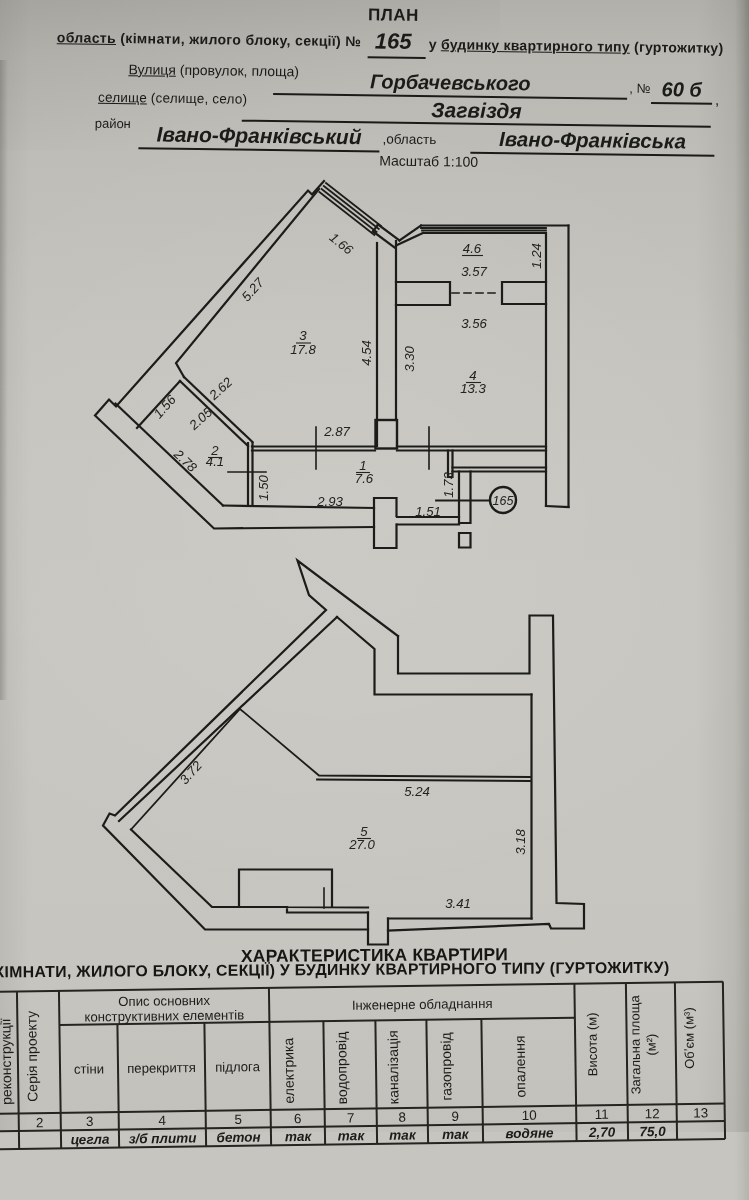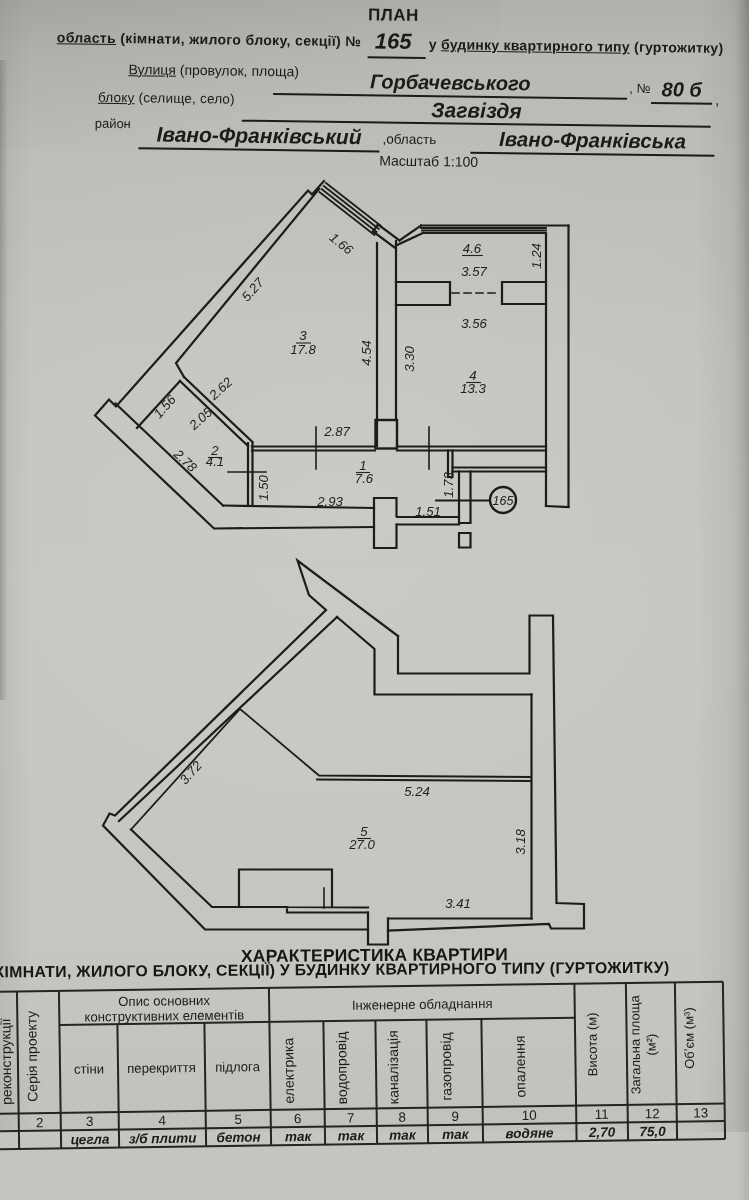--- a/index.html
+++ b/index.html
@@ -36,23 +36,23 @@
   <div class="edge-left"></div>
 
   <div id="header">
     <div class="t b" style="left:368px;top:-5px;font-size:17px;letter-spacing:0.5px;">ПЛАН</div>
     <div class="t" style="left:57px;top:23px;font-size:14px;font-weight:bold;letter-spacing:0.35px;"><span style="text-decoration:underline;">область</span> (кімнати, жилого блоку, секції) №</div>
     <div class="t b" style="left:368px;top:19px;font-size:22px;font-style:italic;border-bottom:2.5px solid #1b1b19;padding:0 14px 3px 7px;line-height:24px;">165</div>
     <div class="t" style="left:429px;top:25px;font-size:14px;font-weight:bold;letter-spacing:0.25px;">у <span style="text-decoration:underline;">будинку квартирного типу</span> (гуртожитку)</div>
     <div class="t" style="left:129px;top:54px;font-size:14px;"><span style="text-decoration:underline;">Вулиця</span> (провулок, площа)</div>
     <div class="t ul" style="left:274px;top:58px;width:354px;text-align:center;font-size:20px;font-weight:bold;font-style:italic;line-height:26px;">Горбачевського</div>
     <div class="t" style="left:630px;top:67px;font-size:13px;">, №</div>
-    <div class="t ul" style="left:652px;top:62px;width:61px;text-align:center;font-size:20px;font-weight:bold;font-style:italic;line-height:26px;">80 б</div>
+    <div class="t ul" style="left:652px;top:62px;width:61px;text-align:center;font-size:20px;font-weight:bold;font-style:italic;line-height:26px;">60 б</div>
     <div class="t" style="left:716px;top:76px;font-size:15px;">,</div>
-    <div class="t" style="left:99px;top:83px;font-size:13.5px;letter-spacing:0.2px;"><span style="text-decoration:underline;">блоку</span> (селище, село)</div>
+    <div class="t" style="left:99px;top:83px;font-size:13.5px;letter-spacing:0.2px;"><span style="text-decoration:underline;">селище</span> (селище, село)</div>
     <div class="t ul" style="left:243px;top:86px;width:469px;text-align:center;font-size:21px;font-weight:bold;font-style:italic;line-height:25px;">Загвіздя</div>
     <div class="t" style="left:96px;top:109px;font-size:13px;">район</div>
     <div class="t ul" style="left:140px;top:114px;width:241px;text-align:center;font-size:21px;font-weight:bold;font-style:italic;line-height:26px;">Івано-Франківський</div>
     <div class="t" style="left:384px;top:121px;font-size:13.5px;text-align:center;">,область</div>
     <div class="t ul" style="left:472px;top:114px;width:244px;text-align:center;font-size:20.5px;font-weight:bold;font-style:italic;line-height:26px;">Івано-Франківська</div>
     <div class="t" style="left:381px;top:142px;font-size:14px;">Масштаб 1:100</div>
   </div>
 
   <svg class="abs" style="left:0;top:0;" width="749" height="1200" viewBox="0 0 749 1200">
     <g id="plan1" fill="none" stroke="#1c1c1a" stroke-width="2.2" stroke-linejoin="miter" stroke-linecap="square">

